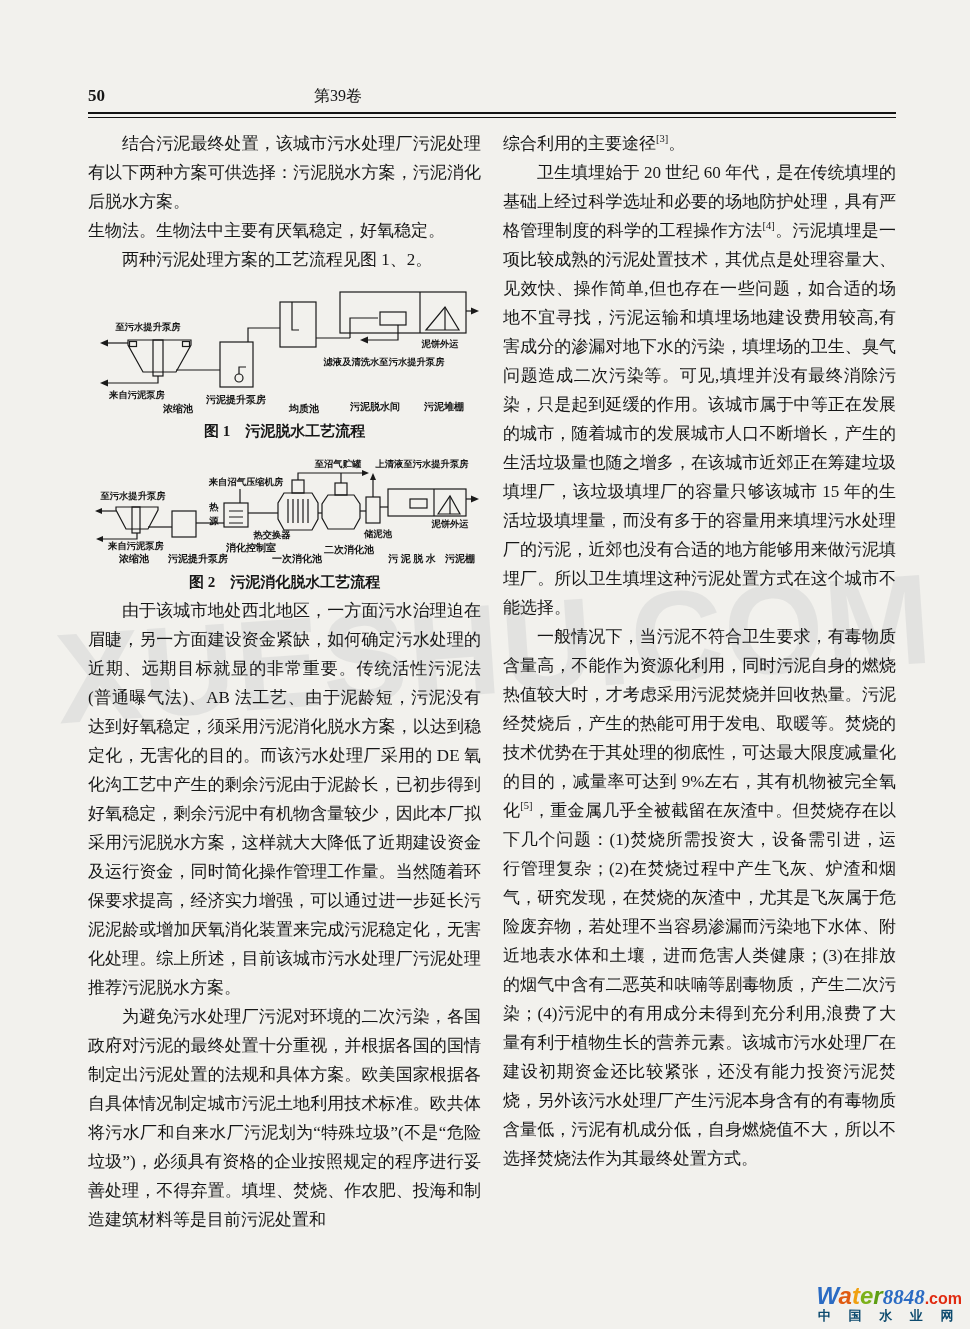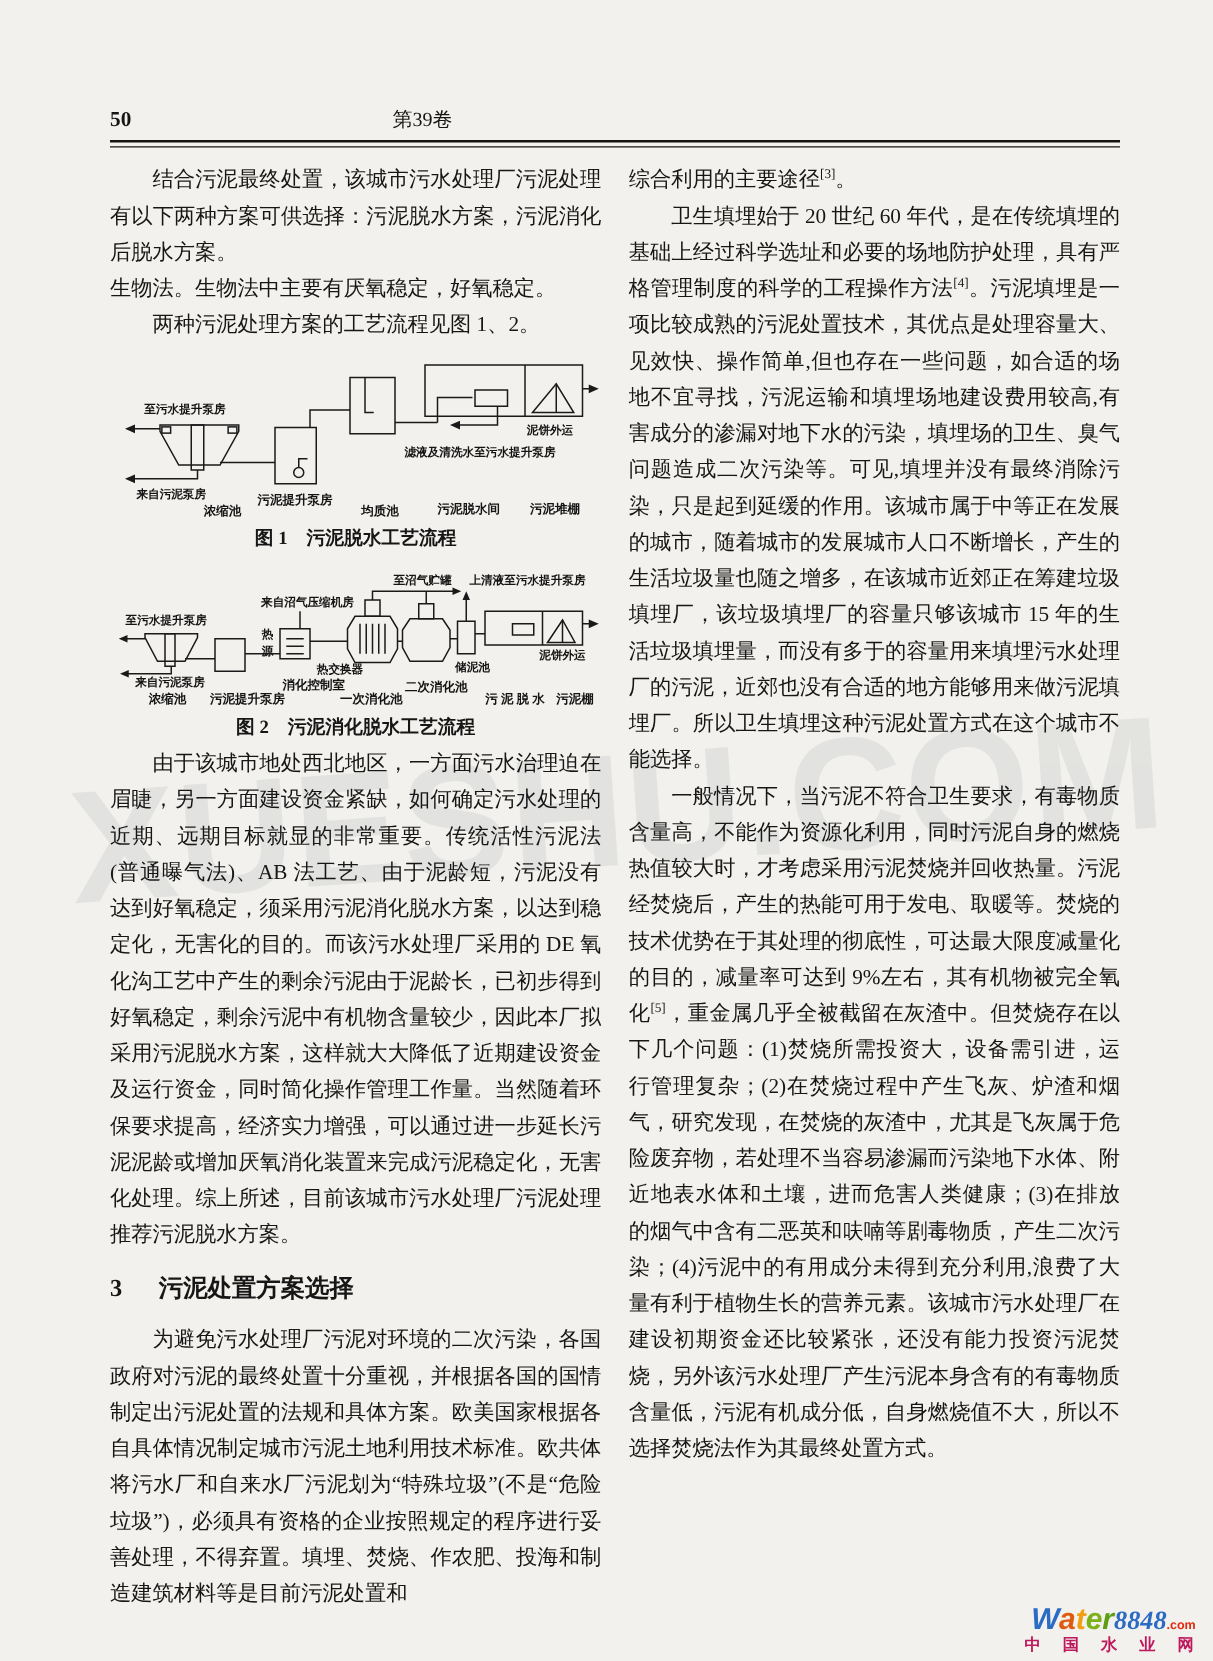--- a/index.html
+++ b/index.html
@@ -32,21 +32,21 @@
   figure{margin:6px 0 2px;padding:0;}
   figcaption{text-align:center;font-weight:bold;font-size:15px;margin-top:1px;line-height:24px;}
   svg{display:block;}
   svg text{font-size:10px;font-weight:bold;fill:#141414;font-family:inherit;}
   svg text.sm{font-size:9.3px;}
   svg .ln{stroke:#1a1a1a;fill:none;stroke-width:1.2;}
   svg .ah{fill:#1a1a1a;stroke:none;}
   .logo{position:absolute;right:8px;bottom:6px;z-index:2;text-align:center;font-family:"Liberation Sans",sans-serif;line-height:1.05;}
   .logo-word{font-weight:bold;font-size:24px;font-style:italic;}
   .logo-num{font-style:italic;font-weight:bold;font-size:21px;font-family:"Liberation Serif",serif;}
-  .logo-tld{font-size:10px;font-weight:bold;}
+  .logo-tld{font-size:16px;font-weight:bold;}
   .logo-sub{font-size:13px;font-weight:bold;letter-spacing:7px;margin-top:1px;}
 </style>
 </head>
 <body>
 
 <div class="page">
 
   <div class="watermark">XUESHU.COM</div>
 
   <header>
@@ -179,33 +179,30 @@
           <text x="290" y="88" text-anchor="middle" class="sm">储泥池</text>
           <text x="362" y="78" text-anchor="middle" class="sm">泥饼外运</text>
           <text x="324" y="113" text-anchor="middle">污 泥 脱 水</text>
           <text x="372" y="113" text-anchor="middle">污泥棚</text>
         </svg>
         <figcaption>图 2　污泥消化脱水工艺流程</figcaption>
       </figure>
 
       <p class="para indent"><span>由于该城市地处西北地区，一方面污水治理迫在眉睫，另一方面建设资金紧缺，如何确定污水处理的近期、远期目标就显的非常重要。传统活性污泥法(普通曝气法)、AB 法工艺、由于泥龄短，污泥没有达到好氧稳定，须采用污泥消化脱水方案，以达到稳定化，无害化的目的。而该污水处理厂采用的 DE 氧化沟工艺中产生的剩余污泥由于泥龄长，已初步得到好氧稳定，剩余污泥中有机物含量较少，因此本厂拟采用污泥脱水方案，这样就大大降低了近期建设资金及运行资金，同时简化操作管理工作量。当然随着环保要求提高，经济实力增强，可以通过进一步延长污泥泥龄或增加厌氧消化装置来完成污泥稳定化，无害化处理。综上所述，目前该城市污水处理厂污泥处理推荐污泥脱水方案。</span></p>
 
-      <div class="sec-heading">
-        <span class="sec-num">3</span><span>污泥处置方案选择</span>
-      </div>
 
       <p class="para indent"><span>为避免污水处理厂污泥对环境的二次污染，各国政府对污泥的最终处置十分重视，并根据各国的国情制定出污泥处置的法规和具体方案。欧美国家根据各自具体情况制定城市污泥土地利用技术标准。欧共体将污水厂和自来水厂污泥划为“特殊垃圾”(不是“危险垃圾”)，必须具有资格的企业按照规定的程序进行妥善处理，不得弃置。填埋、焚烧、作农肥、投海和制造建筑材料等是目前污泥处置和</span></p>
     </div>
 
     <div class="col">
       <p class="para"><span>综合利用的主要途径</span><sup>[3]</sup><span>。</span></p>
       <p class="para indent"><span>卫生填埋始于 20 世纪 60 年代，是在传统填埋的基础上经过科学选址和必要的场地防护处理，具有严格管理制度的科学的工程操作方法</span><sup>[4]</sup><span>。污泥填埋是一项比较成熟的污泥处置技术，其优点是处理容量大、见效快、操作简单,但也存在一些问题，如合适的场地不宜寻找，污泥运输和填埋场地建设费用较高,有害成分的渗漏对地下水的污染，填埋场的卫生、臭气问题造成二次污染等。可见,填埋并没有最终消除污染，只是起到延缓的作用。该城市属于中等正在发展的城市，随着城市的发展城市人口不断增长，产生的生活垃圾量也随之增多，在该城市近郊正在筹建垃圾填埋厂，该垃圾填埋厂的容量只够该城市 15 年的生活垃圾填埋量，而没有多于的容量用来填埋污水处理厂的污泥，近郊也没有合适的地方能够用来做污泥填埋厂。所以卫生填埋这种污泥处置方式在这个城市不能选择。</span></p>
       <p class="para indent"><span>一般情况下，当污泥不符合卫生要求，有毒物质含量高，不能作为资源化利用，同时污泥自身的燃烧热值较大时，才考虑采用污泥焚烧并回收热量。污泥经焚烧后，产生的热能可用于发电、取暖等。焚烧的技术优势在于其处理的彻底性，可达最大限度减量化的目的，减量率可达到 9%左右，其有机物被完全氧化</span><sup>[5]</sup><span>，重金属几乎全被截留在灰渣中。但焚烧存在以下几个问题：(1)焚烧所需投资大，设备需引进，运行管理复杂；(2)在焚烧过程中产生飞灰、炉渣和烟气，研究发现，在焚烧的灰渣中，尤其是飞灰属于危险废弃物，若处理不当容易渗漏而污染地下水体、附近地表水体和土壤，进而危害人类健康；(3)在排放的烟气中含有二恶英和呋喃等剧毒物质，产生二次污染；(4)污泥中的有用成分未得到充分利用,浪费了大量有利于植物生长的营养元素。该城市污水处理厂在建设初期资金还比较紧张，还没有能力投资污泥焚烧，另外该污水处理厂产生污泥本身含有的有毒物质含量低，污泥有机成分低，自身燃烧值不大，所以不选择焚烧法作为其最终处置方式。</span></p>
     </div>
 
   </div>
 
   <div class="logo">
     <div class="logo-top"><span class="logo-word"><span style="color: rgb(43, 107, 195);">W</span><span style="color: rgb(224, 90, 16);">a</span><span style="color: rgb(240, 160, 16);">t</span><span style="color: rgb(124, 177, 26);">e</span><span style="color: rgb(93, 158, 20);">r</span></span><span class="logo-num" style="color: rgb(43, 107, 195);">8848</span><span class="logo-tld" style="color: rgb(224, 42, 16);">.com</span></div>
-    <div class="logo-sub" style="color: #be185d;">中 国 水 业 网</div>
+    <div class="logo-sub" style="color: #0c4a6e;">中 国 水 业 网</div>
   </div>
 
 </div>
 
 </body></html>

